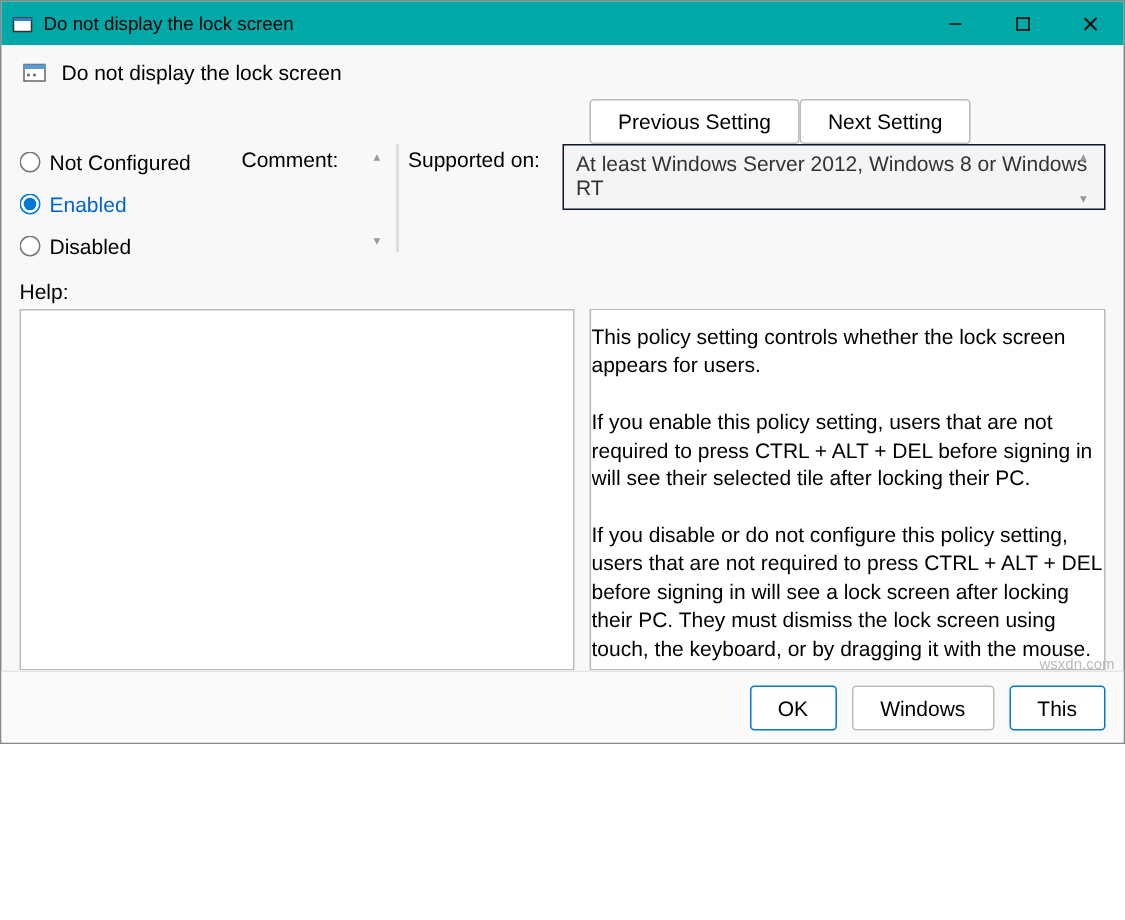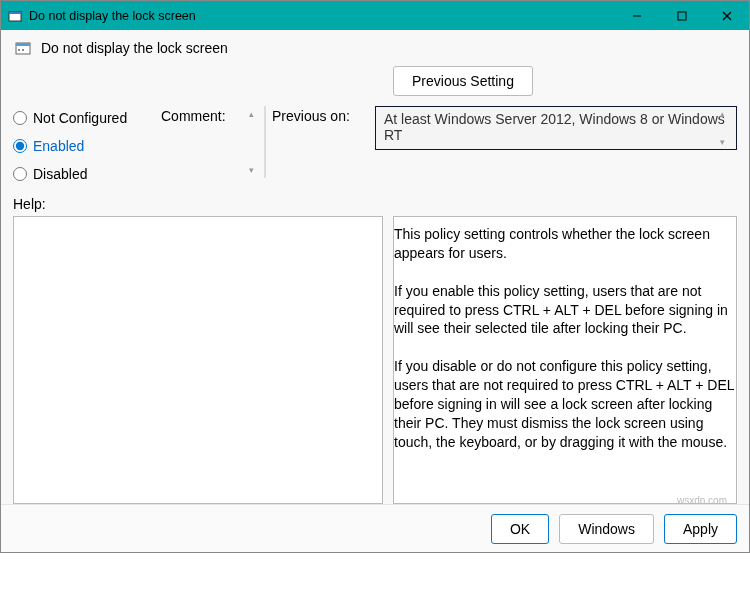--- a/index.html
+++ b/index.html
@@ -1,47 +1,47 @@
 <!DOCTYPE html>
 <html><head>
 <meta charset="utf-8">
 <style>
 * { box-sizing: border-box; font-family: "Segoe UI", Arial, sans-serif; }
 body { margin: 0; padding: 0; background: #fff; }
-.window { width: 750px; height: 553px; border: 1px solid #888; display: flex; flex-direction: column; background: #f8f8f8; }
+.window { width: 750px; height: 496px; border: 1px solid #888; display: flex; flex-direction: column; background: #f8f8f8; }
 .titlebar { height: 29px; background: #00a8a8; display: flex; align-items: center; padding: 0 0 0 6px; color: #000; font-size: 12.5px; }
 .titlebar .icon { width: 16px; height: 16px; margin-right: 6px; display: inline-flex; align-items: center; justify-content: center; }
 .titlebar .title { flex: 1; }
 .titlebar .winbtn { width: 45px; height: 29px; display: flex; align-items: center; justify-content: center; font-size: 13px; }
 .content { flex: 1; padding: 8px 12px 0 12px; display: flex; flex-direction: column; overflow: hidden; }
 .header-row { display: flex; align-items: center; gap: 8px; margin-bottom: 4px; }
 .header-icon { width: 20px; height: 20px; display: inline-flex; align-items: center; justify-content: center; }
 .header-title { font-size: 14px; flex: 1; }
-.nav-row { display: flex; margin-left: 380px; margin-top: 4px; margin-bottom: 10px; }
+.nav-row { display: flex; margin-left: 380px; margin-top: 4px; margin-bottom: 0; }
 button.std { background: #fff; border: 1px solid #bbb; border-radius: 3px; padding: 6px 18px; font-size: 14px; cursor: pointer; }
 button.primary { border: 1px solid #0078d4; }
 .top-grid { display: flex; gap: 18px; margin-bottom: 8px; }
 .radio-col { width: 130px; display: flex; flex-direction: column; gap: 12px; padding-top: 4px; font-size: 14px; }
 .radio-item { display: flex; align-items: center; gap: 6px; cursor: pointer; }
 .radio-item input { accent-color: #0078d4; width: 14px; height: 14px; margin:0; }
 .radio-item.sel { color: #0066cc; }
 .fields-col { flex: 1; display: flex; flex-direction: row; gap: 6px; }
 .field-row { display: flex; align-items: flex-start; gap: 8px; }
 .field-label { width: 95px; font-size: 14px; padding-top: 2px; }
 .comment-box { flex: 1; height: 72px; border: 1px solid #ddd; background: #fff; position: relative; }
 .supported-box { flex: 1; height: 44px; border: 1px solid #0f172a; background: #f4f4f4; padding: 4px 8px; font-size: 14px; color: #333; position: relative; }
 .spinner { position: absolute; right: 2px; top: 2px; bottom: 2px; width: 14px; display: flex; flex-direction: column; justify-content: space-between; color: #999; font-size: 9px; }
 .mid-labels { display: flex; margin-top: 6px; font-size: 14px; }
 .mid-labels .opt-l { width: 378px; }
 .panels { flex: 1; display: flex; gap: 10px; margin-top: 4px; min-height: 0; }
 .panel { border: 1px solid #bbb; background: #fff; overflow: auto; }
 .options-panel { width: 370px; }
 .help-panel { flex: 1; padding: 8px 0; font-size: 14px; line-height: 1.35; white-space: pre-wrap; }
 .footer { height: 48px; display: flex; align-items: center; justify-content: flex-end; gap: 10px; padding: 0 12px; border-top: 1px solid #e5e5e5; background: #fafafa; }
-.watermark { position: absolute; right: 22px; bottom: 46px; font-size: 10px; color: #bbb; pointer-events:none; }
+.watermark { position: absolute; right: 6px; bottom: 46px; font-size: 10px; color: #bbb; pointer-events:none; }
 .window { position: relative; }
 </style>
 </head>
 <body>
 
 <div class="window">
   <div class="titlebar">
     <span class="icon">
       <svg width="14" height="14" viewBox="0 0 14 14">
           <rect x="1" y="3" width="12" height="9" fill="#fff" stroke="#333"></rect>
@@ -75,20 +75,21 @@
             <rect x="2" y="4" width="14" height="3" fill="#5a9bd4"></rect>
             <circle cx="5" cy="11" r="1" fill="#666"></circle>
             <circle cx="9" cy="11" r="1" fill="#666"></circle>
           </svg>
       </span>
       <span class="header-title">Do not display the lock screen</span>
     </div>
 
     <div class="nav-row">
       <button class="std">Previous Setting</button>
+      <button class="std">Next Setting</button>
     </div>
 
     <div class="top-grid">
       <div class="radio-col">
         <label class="radio-item">
           <input type="radio" name="st" style="">
           <span>Not Configured</span>
         </label>
         <label class="radio-item sel">
           <input type="radio" name="st" checked="" style="">
@@ -105,21 +106,21 @@
           <div class="field-label">Comment:</div>
           <div class="comment-box">
             <span></span>
             <div class="spinner">
                 <span>▴</span>
                 <span>▾</span>
               </div>
           </div>
         </div>
         <div class="field-row">
-          <div class="field-label">Previous on:</div>
+          <div class="field-label">Supported on:</div>
           <div class="supported-box">
             <span>At least Windows Server 2012, Windows 8 or Windows RT</span>
             <div class="spinner">
                 <span>▴</span>
                 <span>▾</span>
               </div>
           </div>
         </div>
       </div>
     </div>
@@ -134,17 +135,17 @@
 
 If you enable this policy setting, users that are not required to press CTRL + ALT + DEL before signing in will see their selected tile after locking their PC.
 
 If you disable or do not configure this policy setting, users that are not required to press CTRL + ALT + DEL before signing in will see a lock screen after locking their PC. They must dismiss the lock screen using touch, the keyboard, or by dragging it with the mouse.</div>
     </div>
   </div>
 
   <div class="footer">
     <button class="std primary">OK</button>
     <button class="std">Windows</button>
-    <button class="std primary">Apply</button>
+    <button class="std primary">This</button>
   </div>
 
   <div class="watermark">wsxdn.com</div>
 </div>
 
 </body></html>

